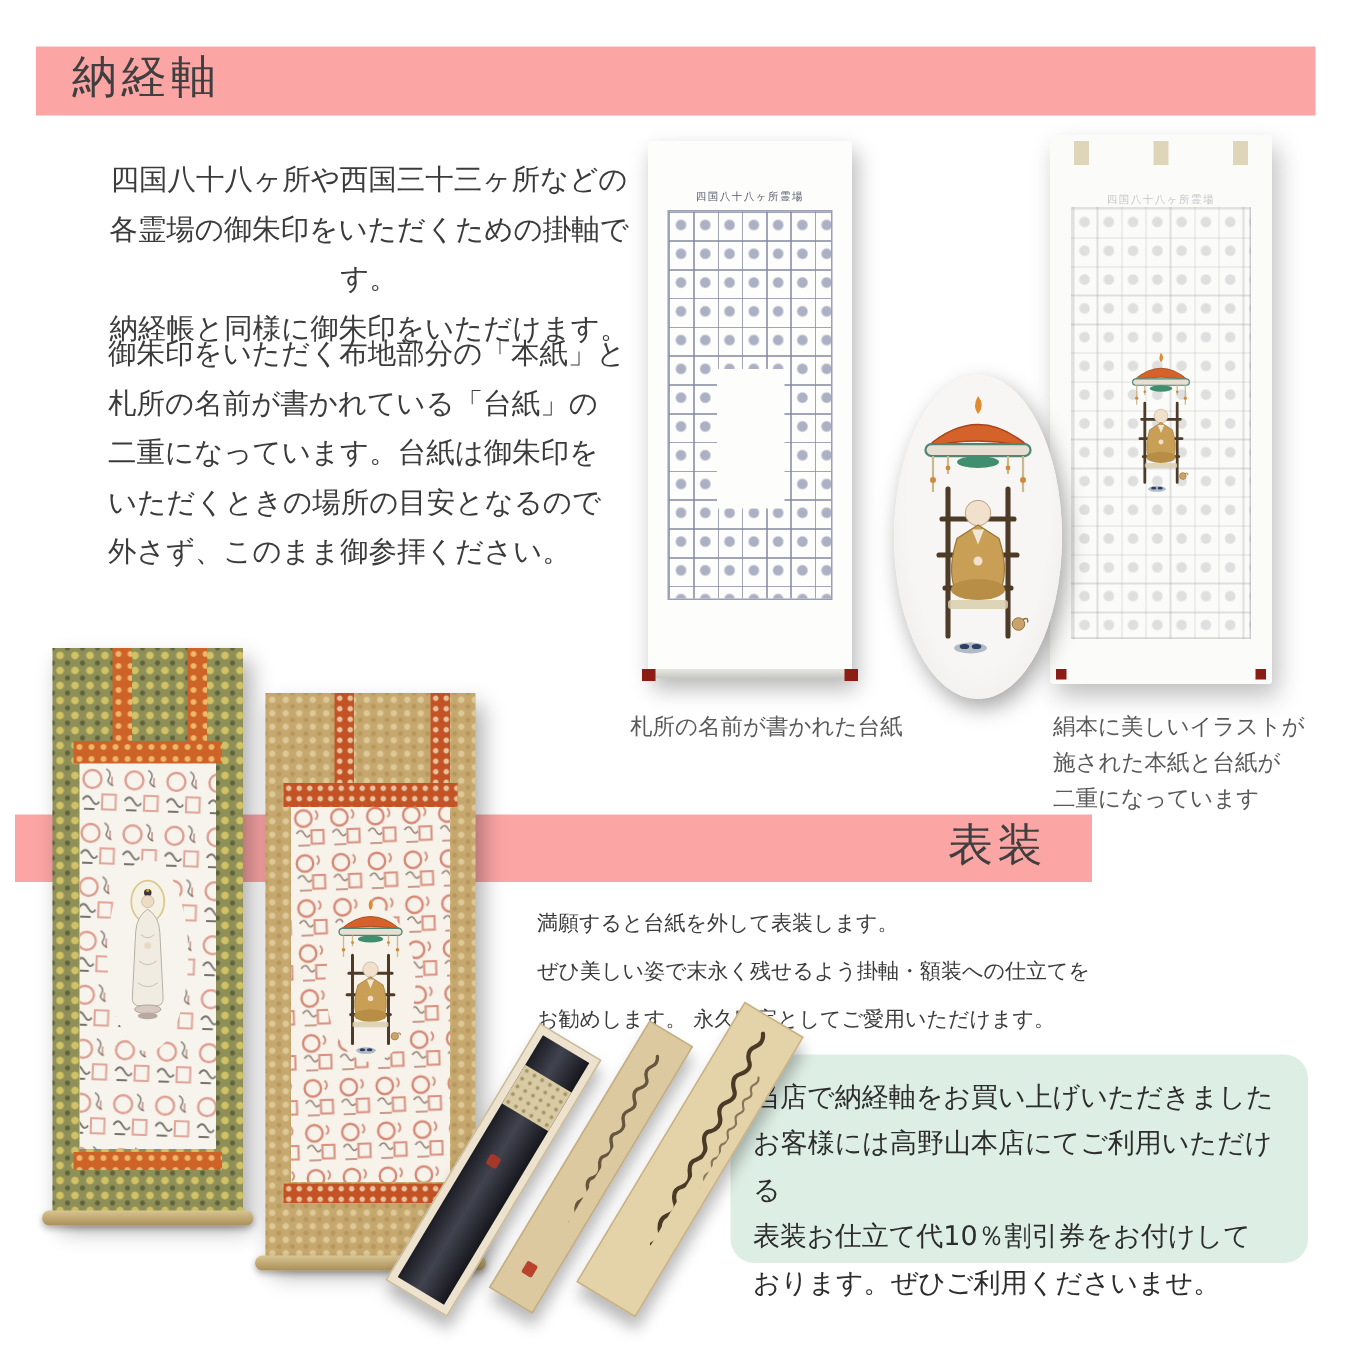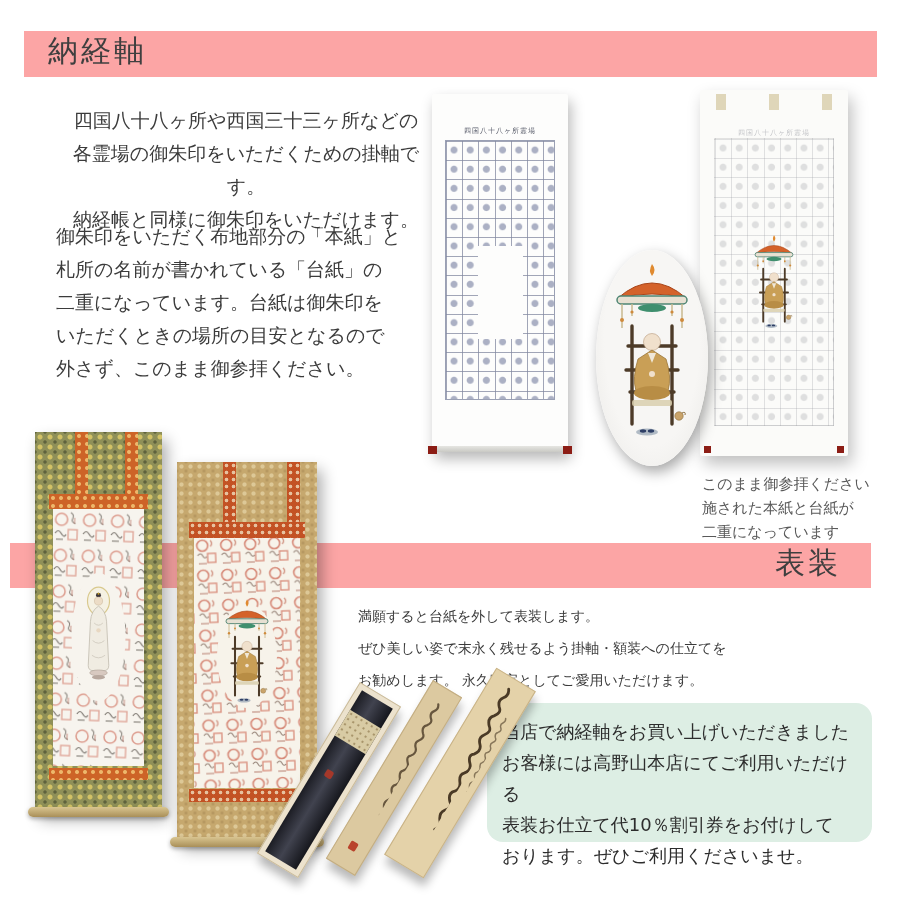--- a/index.html
+++ b/index.html
@@ -5,27 +5,27 @@
   html,body{margin:0;padding:0;background:#fff;}
   .page{position:relative;width:900px;height:900px;background:#fff;overflow:hidden;
         font-family:"DejaVu Sans","Liberation Sans",sans-serif;color:#3b3b3b;}
   .abs{position:absolute;}
 
   
   .banner{background:#fca5a5;display:flex;align-items:flex-start;}
   .banner-title{font-size:30px;color:#3f3f3f;letter-spacing:3px;white-space:nowrap;}
   #banner-top{left:24px;top:31px;width:853px;height:46px;}
   #banner-top .banner-title{padding-left:24px;}
-  #banner-hyoso{left:10px;top:543px;width:861px;height:45px;justify-content:flex-end;z-index:1;}
+  #banner-hyoso{left:10px;top:543px;width:718px;height:45px;justify-content:flex-end;z-index:1;}
   #banner-hyoso .banner-title{padding-right:30px;}
 
   
   .jp-text{white-space:pre-line;font-size:19px;line-height:33px;color:#3b3b3b;}
   #intro-1{left:56px;top:104px;width:380px;text-align:center;}
-  #intro-2{left:56px;top:220px;width:380px;}
+  #intro-2{left:72px;top:220px;width:380px;}
   #hyoso-body{left:358px;top:600px;width:525px;font-size:14px;line-height:32px;}
   .caption{font-size:15px;line-height:24px;color:#595959;white-space:pre-line;}
   #caption-a{left:420px;top:472px;width:210px;}
   #caption-b{left:702px;top:472px;width:170px;}
 
   
   #scroll-a{left:432px;top:94px;width:136px;height:358px;background:#fdfdfc;
             box-shadow:3px 7px 14px rgba(0,0,0,.28);border-radius:2px;z-index:2;}
   .scroll-print-title{position:absolute;left:0;right:0;top:32px;text-align:center;
             font-size:7px;color:#565a68;letter-spacing:1px;white-space:nowrap;overflow:hidden;}
@@ -207,21 +207,22 @@
     <div class="dot-red l"></div>
     <div class="dot-red r"></div>
   </div>
 
   <div class="abs" id="oval-inset">
     <svg style="position:absolute;left:6px;top:8px;width:100px;height:200px" viewBox="0 0 100 200">
       <use href="#monkFig"></use>
     </svg>
   </div>
 
-  <div class="abs caption" id="caption-b">このまま御参拝ください
+  <div class="abs caption" id="caption-a">札所の名前が書かれた台紙</div>
+  <div class="abs caption" id="caption-b">絹本に美しいイラストが
 施された本紙と台紙が
 二重になっています</div>
 
   <div class="abs banner" id="banner-hyoso">
     <span class="banner-title">表装</span>
   </div>
   <div class="abs jp-text" id="hyoso-body">満願すると台紙を外して表装します。
 ぜひ美しい姿で末永く残せるよう掛軸・額装への仕立てを
 お勧めします。 永久家宝としてご愛用いただけます。</div>
 

